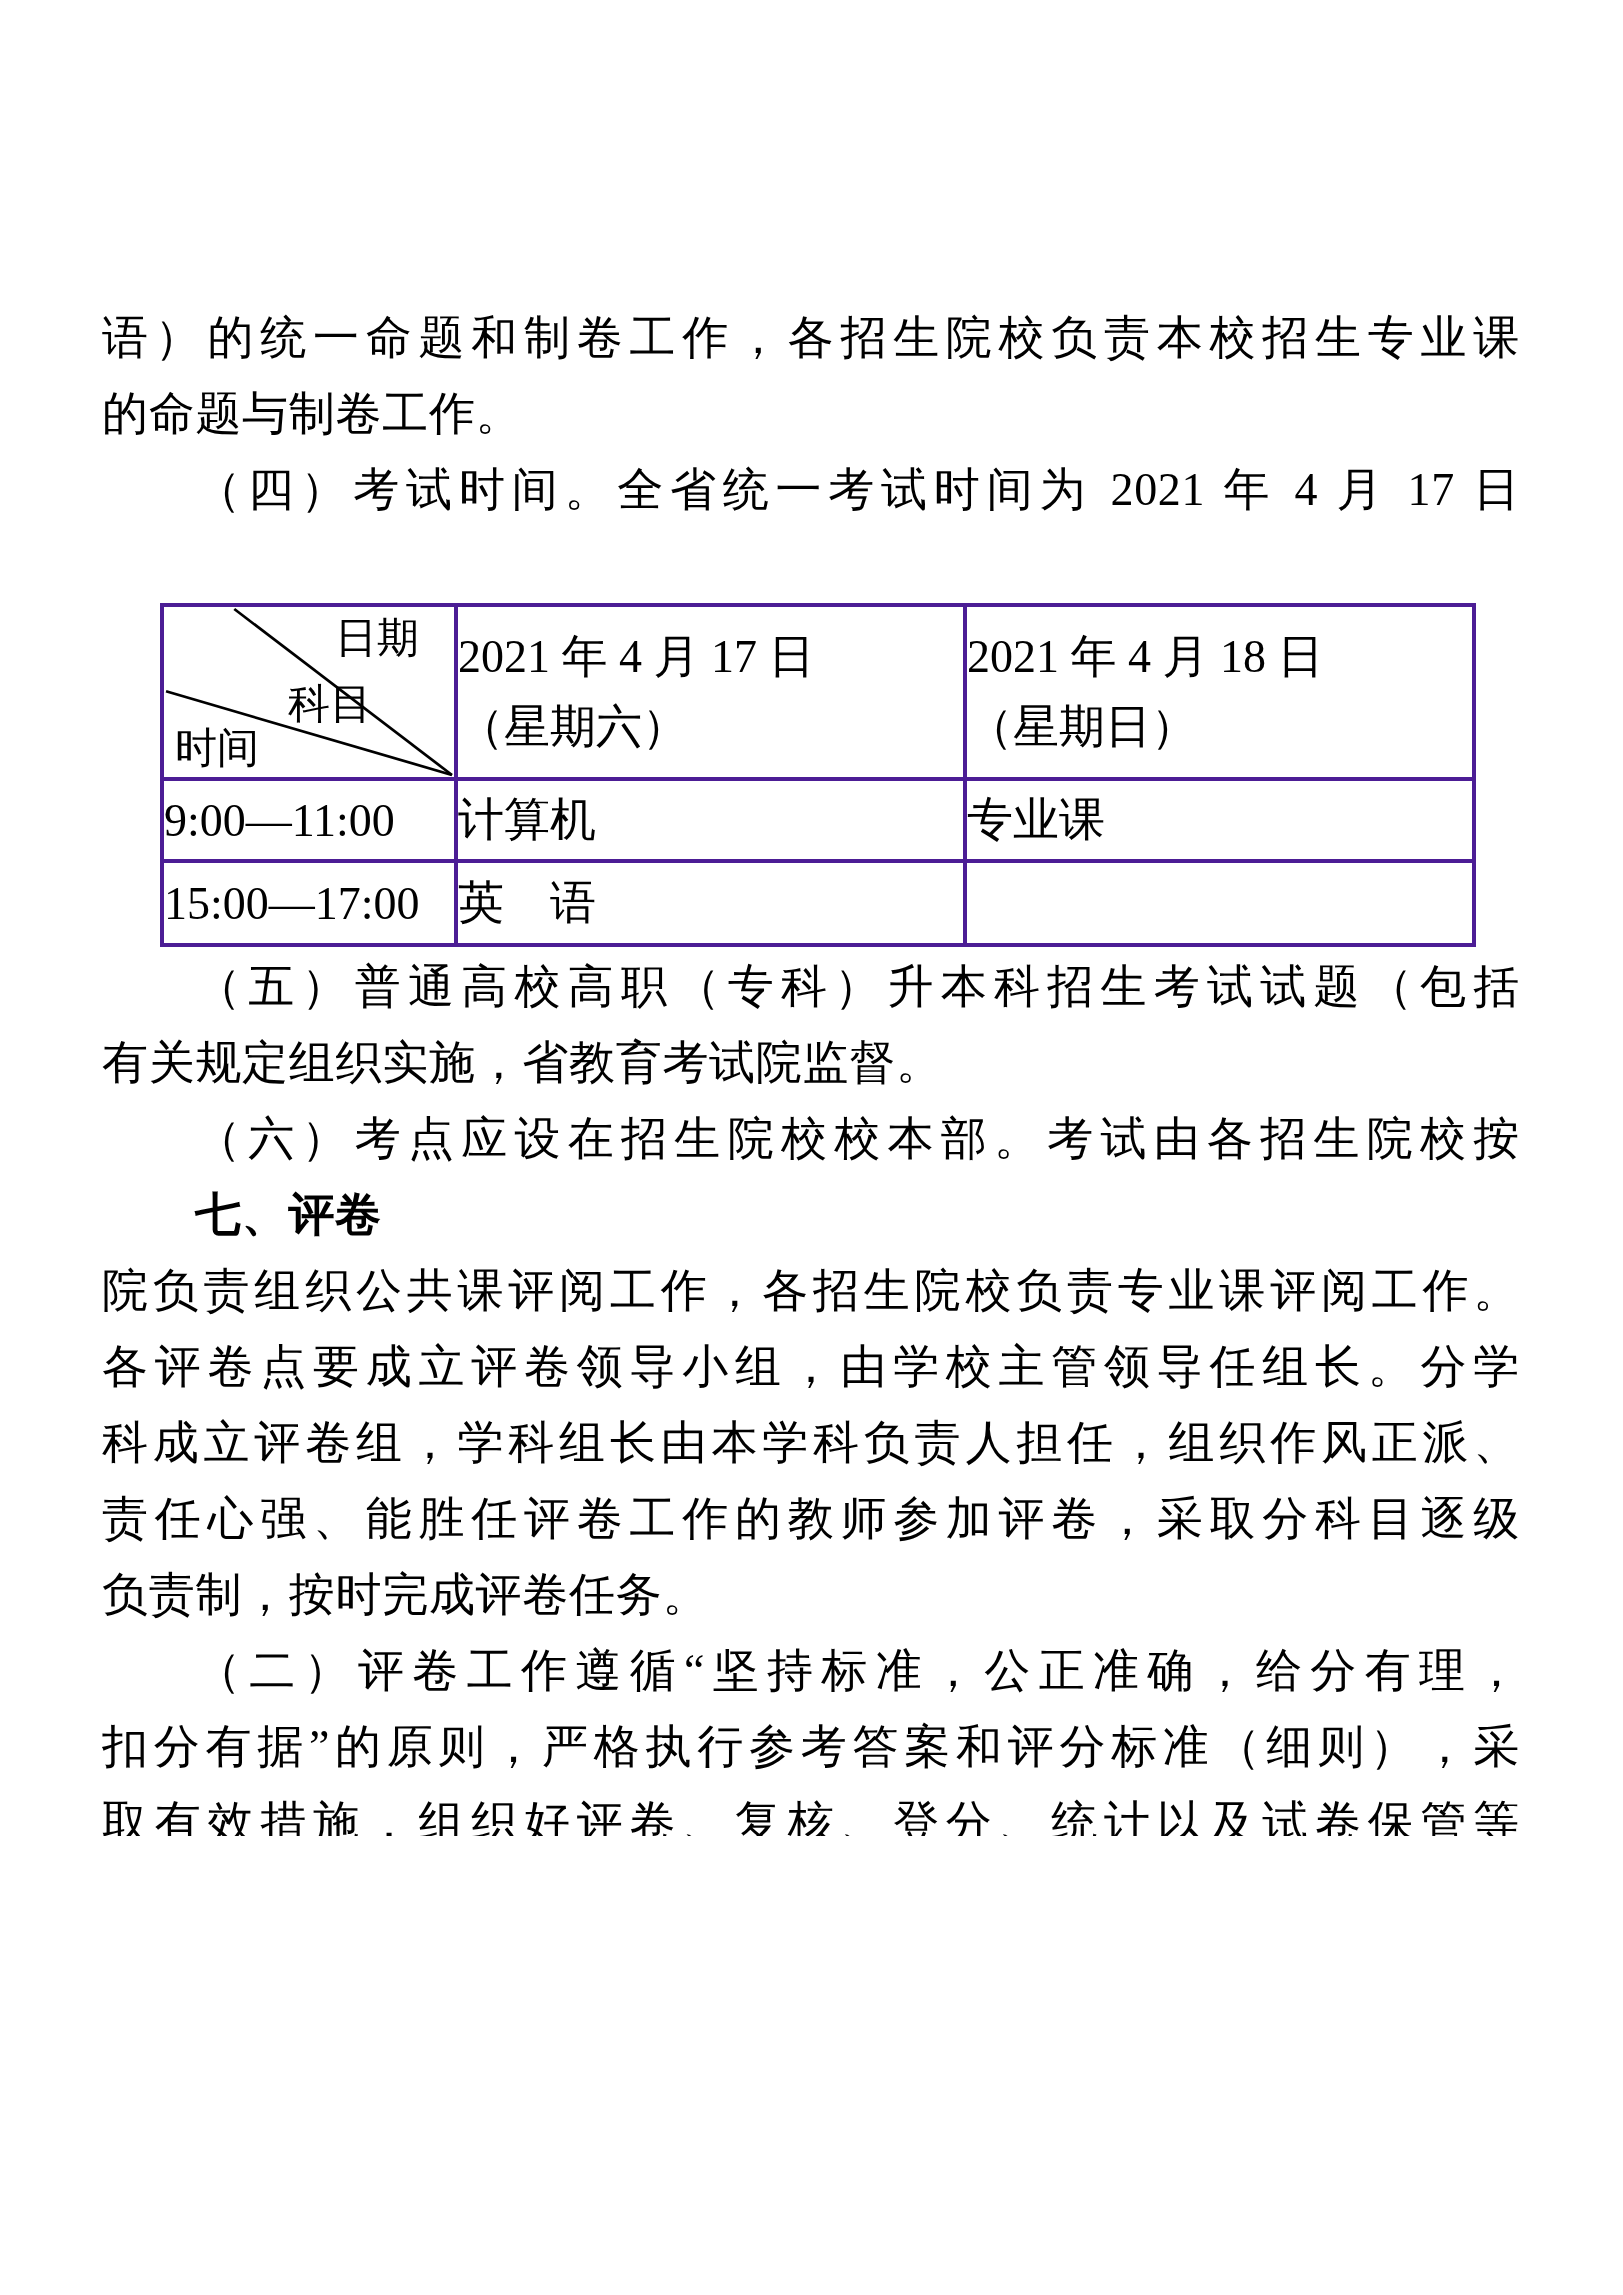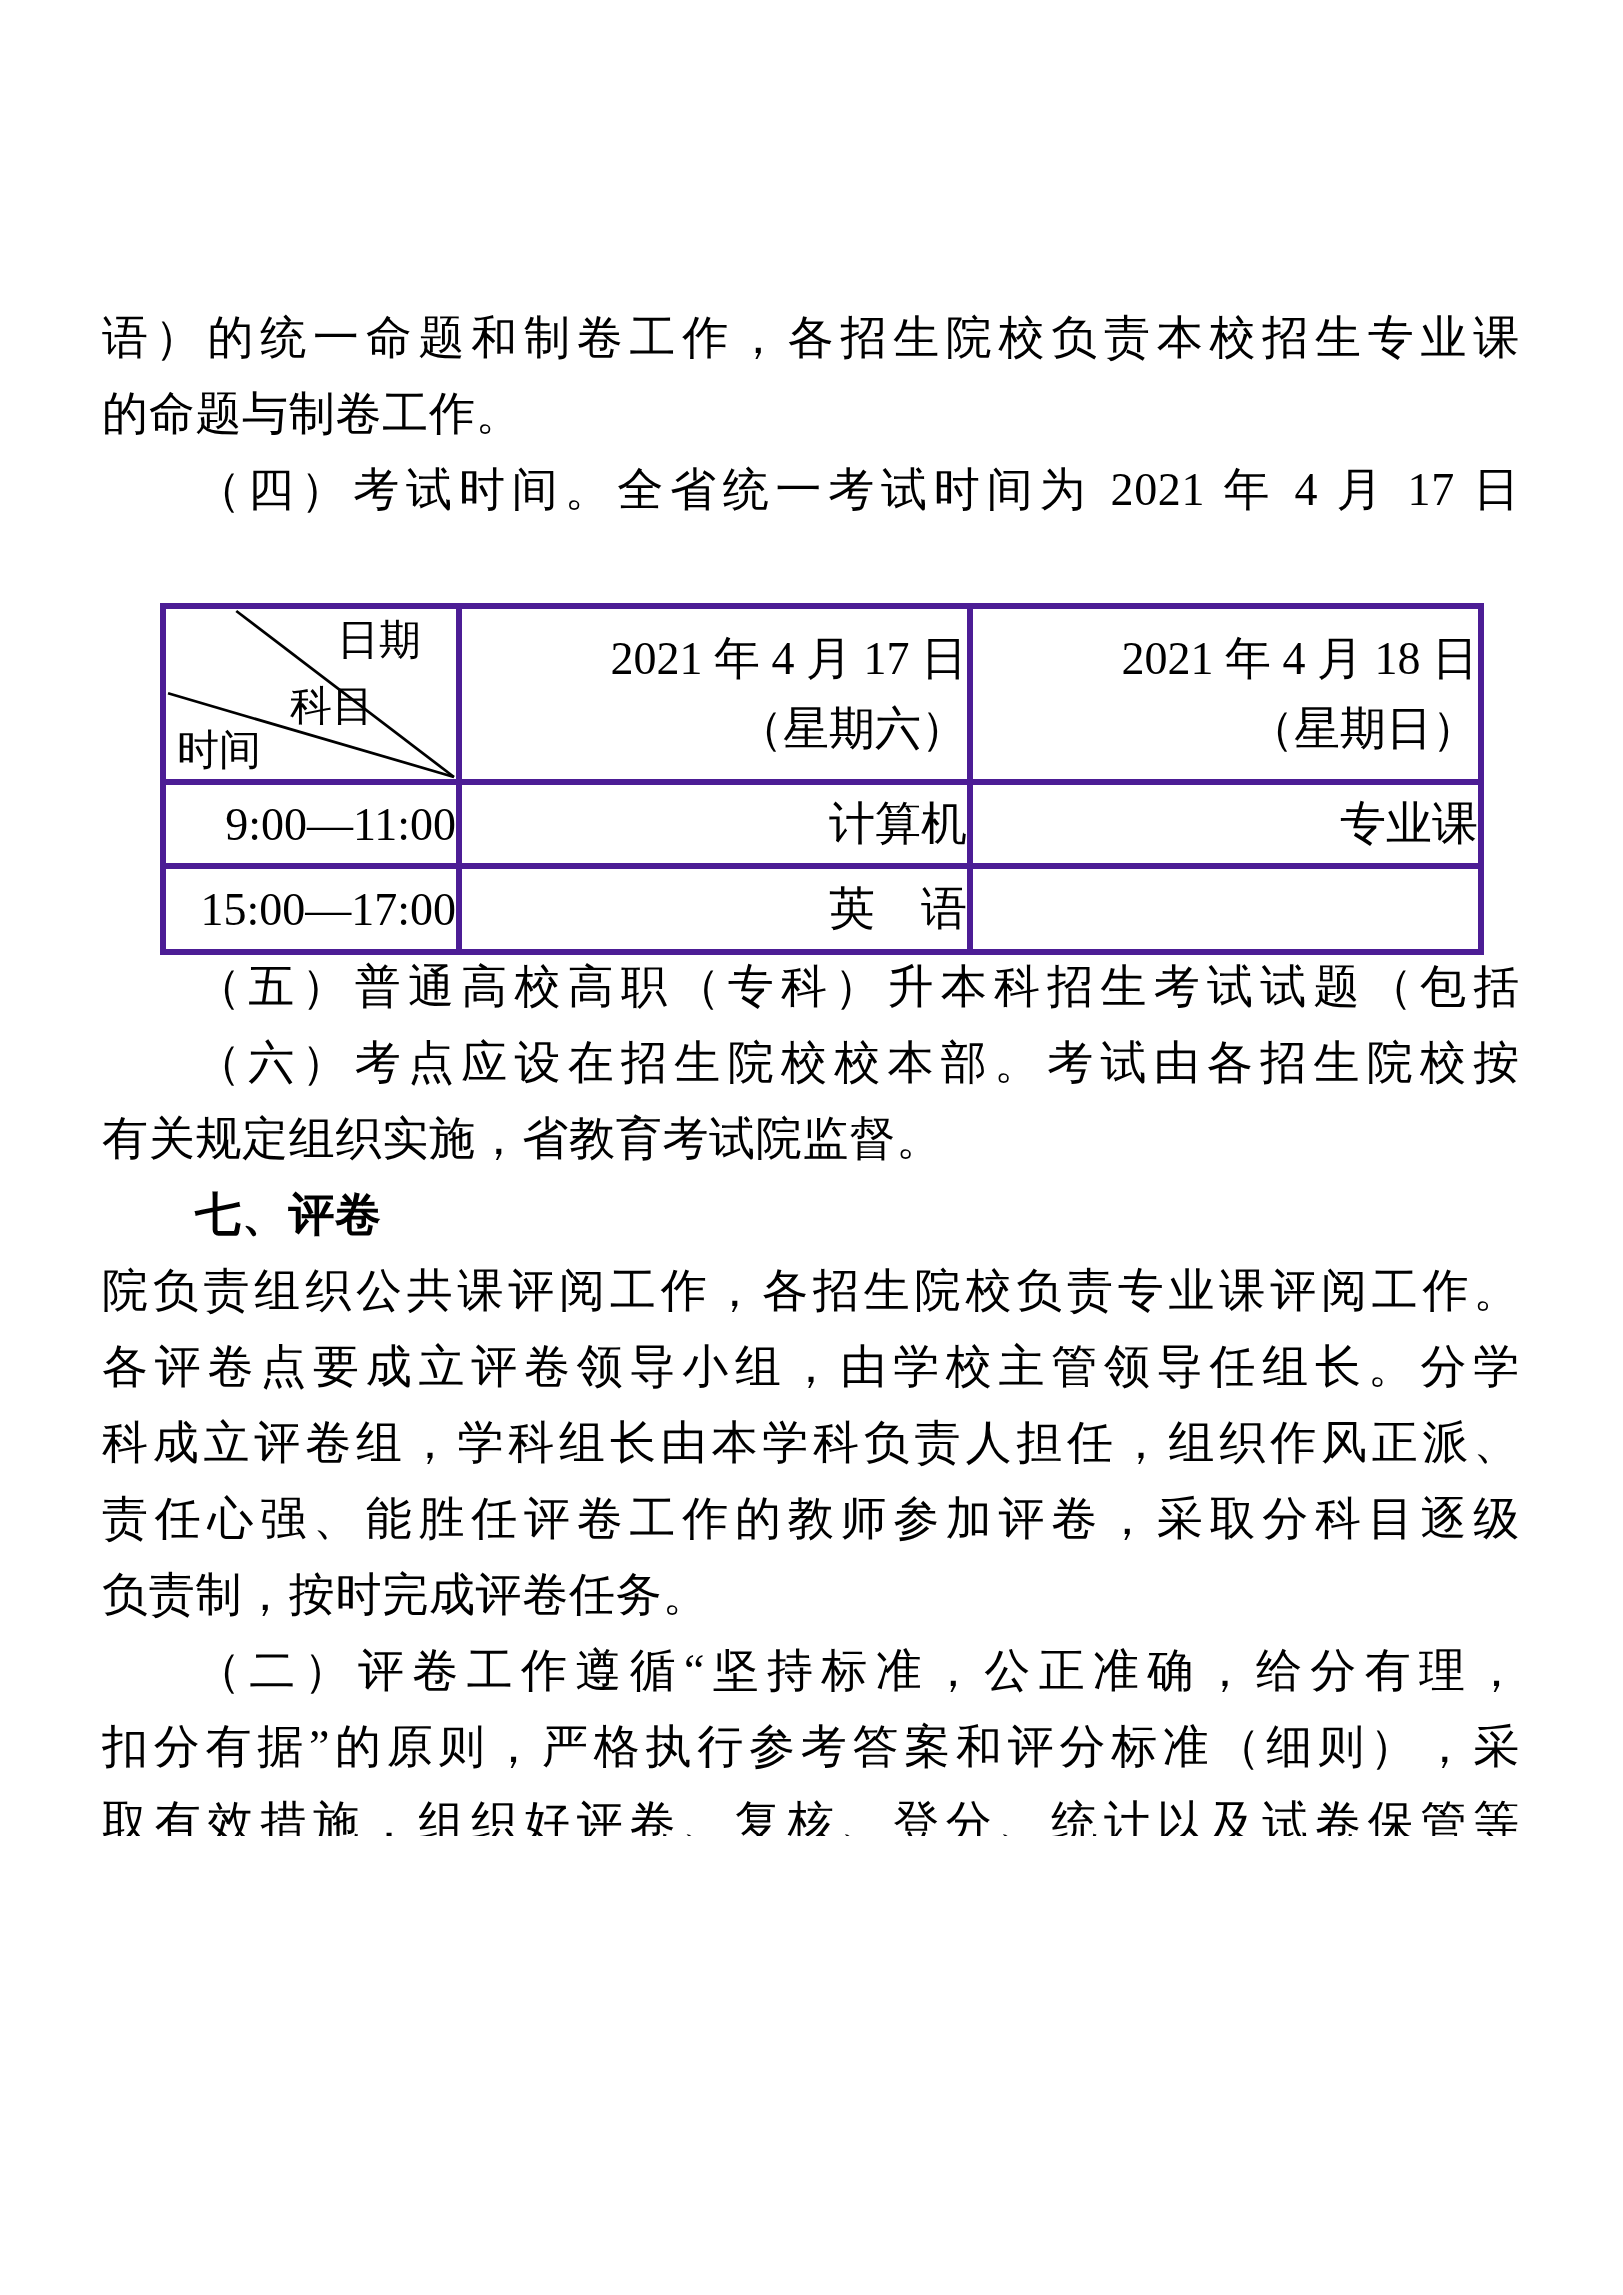--- a/index.html
+++ b/index.html
@@ -45,23 +45,23 @@
     position: absolute;
     left: 160px;
     top: 603px;
     width: 1301px;
     border-collapse: collapse;
     table-layout: fixed;
     font-size: 46px;
     color: #000000;
   }
   table.schedule td {
-    border: 6px solid #4c1d95;
+    border: 4px solid #4c1d95;
     padding: 0;
-    text-align: right;
+    text-align: left;
     vertical-align: middle;
   }
   table.schedule { border: 4.1px solid #000000; }
   td.col-time    { width: 290px; }
   td.col-day     { width: 505px; }
   tr.header-row td { height: 170px; }
   tr.data-row-1 td { height: 78px; }
   tr.data-row-2 td { height: 80px; }
   .hdr-line { line-height: 70px; height: 70px; }
   td.corner-cell { position: relative; }
@@ -131,22 +131,22 @@
       <tr class="data-row-2">
         <td class="col-time">15:00—17:00</td>
         <td class="col-day">英　语</td>
         <td class="col-day"></td>
       </tr>
     </tbody>
   </table>
 
   <div class="text-block bottom">
       <div class="text-line indent fill">（五）普通高校高职（专科）升本科招生考试试题（包括</div>
+      <div class="text-line">有关规定组织实施，省教育考试院监督。</div>
       <div class="text-line indent fill">（六）考点应设在招生院校校本部。考试由各招生院校按</div>
-      <div class="text-line">有关规定组织实施，省教育考试院监督。</div>
       <div class="text-line indent bold">七、评卷</div>
       <div class="text-line fill">院负责组织公共课评阅工作，各招生院校负责专业课评阅工作。</div>
       <div class="text-line fill">各评卷点要成立评卷领导小组，由学校主管领导任组长。分学</div>
       <div class="text-line fill">科成立评卷组，学科组长由本学科负责人担任，组织作风正派、</div>
       <div class="text-line fill">责任心强、能胜任评卷工作的教师参加评卷，采取分科目逐级</div>
       <div class="text-line">负责制，按时完成评卷任务。</div>
       <div class="text-line indent fill">（二）评卷工作遵循“坚持标准，公正准确，给分有理，</div>
       <div class="text-line fill">扣分有据”的原则，严格执行参考答案和评分标准（细则），采</div>
       <div class="text-line fill">取有效措施，组织好评卷、复核、登分、统计以及试卷保管等</div>
     </div>

